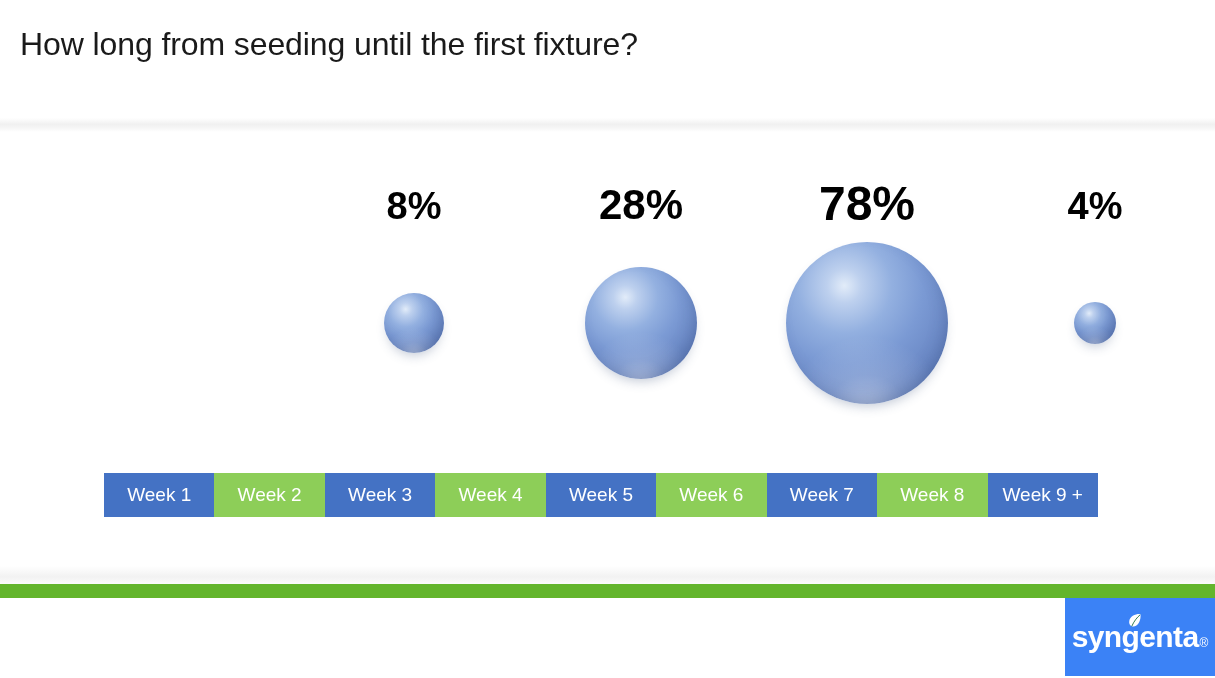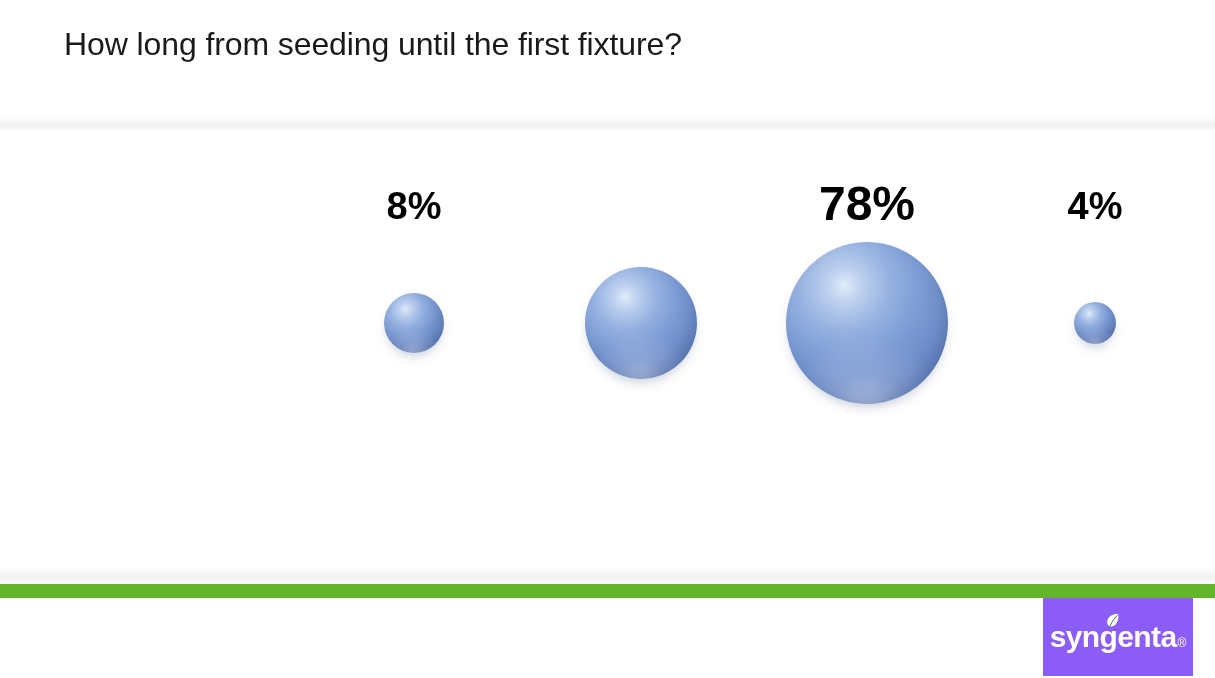--- a/index.html
+++ b/index.html
@@ -24,21 +24,20 @@
   
   .slide-title {
     position: absolute;
     left: 20px;
     top: 26px;
     font-size: 32px;
     font-weight: 400;
     color: #1a1a1a;
     letter-spacing: -0.1px;
     white-space: nowrap;
-    margin-left: 44px;
   }
   .header-divider {
     position: absolute;
     left: 0;
     top: 118px;
     width: 1215px;
     height: 14px;
     background: linear-gradient(to bottom, #ffffff 0%, #f0f0f0 45%, #f7f7f7 75%, #ffffff 100%);
   }
 
@@ -116,25 +115,25 @@
   .footer-bar {
     position: absolute;
     left: 0;
     top: 584px;
     width: 1215px;
     height: 14px;
     background: #63B52C;
   }
   .logo-box {
     position: absolute;
-    left: 1043px;
+    left: 1065px;
     top: 598px;
     width: 150px;
     height: 78px;
-    background: #8b5cf6;
+    background: #3b82f6;
     display: flex;
     align-items: center;
     justify-content: center;
   }
   .logo-inner {
     position: relative;
     display: inline-block;
   }
   .logo-text {
     font-size: 30px;
@@ -168,20 +167,21 @@
   <div class="bubble-area">
 
     <div class="bubble-col" style="left:334px;width:160px;">
       <div class="bubble-label" style="top:55px;font-size:38px;">8%</div>
       <div class="bubble-wrap" style="top:161px;width:60px;height:60px;">
         <div class="sphere"></div>
       </div>
     </div>
 
     <div class="bubble-col" style="left:561px;width:160px;">
+      <div class="bubble-label" style="top:52px;font-size:42px;">28%</div>
       <div class="bubble-wrap" style="top:135px;width:112px;height:112px;">
         <div class="sphere"></div>
       </div>
     </div>
 
     <div class="bubble-col" style="left:787px;width:160px;">
       <div class="bubble-label" style="top:48px;font-size:48px;">78%</div>
       <div class="bubble-wrap" style="top:110px;width:162px;height:162px;">
         <div class="sphere"></div>
       </div>
@@ -189,20 +189,31 @@
 
     <div class="bubble-col" style="left:1015px;width:160px;">
       <div class="bubble-label" style="top:55px;font-size:38px;">4%</div>
       <div class="bubble-wrap" style="top:170px;width:42px;height:42px;">
         <div class="sphere"></div>
       </div>
     </div>
 
   </div>
 
+  <div class="week-bar">
+    <div class="week-cell blue">Week 1</div>
+    <div class="week-cell green">Week 2</div>
+    <div class="week-cell blue">Week 3</div>
+    <div class="week-cell green">Week 4</div>
+    <div class="week-cell blue">Week 5</div>
+    <div class="week-cell green">Week 6</div>
+    <div class="week-cell blue">Week 7</div>
+    <div class="week-cell green">Week 8</div>
+    <div class="week-cell blue">Week 9 +</div>
+  </div>
 
   <div class="footer-gradient"></div>
   <div class="footer-bar"></div>
 
   <div class="logo-box">
     <div class="logo-inner">
       <span class="logo-text">syngenta</span><span class="logo-reg">®</span>
       <svg class="logo-leaf" viewBox="0 0 20 20" aria-hidden="true">
         <path d="M18 1.5 C10.5 1.2 4.2 4.6 3.0 10.6 C2.4 13.8 3.8 16.6 6.3 17.6 C9.6 18.9 13.8 16.8 16.0 12.6 C17.9 9.0 18.4 5.0 18 1.5 Z" fill="#ffffff"></path>
         <path d="M17.2 2.6 C13.0 6.3 9.2 11.2 6.6 17.2" stroke="#0B6128" stroke-width="1.1" fill="none" stroke-linecap="round"></path>

